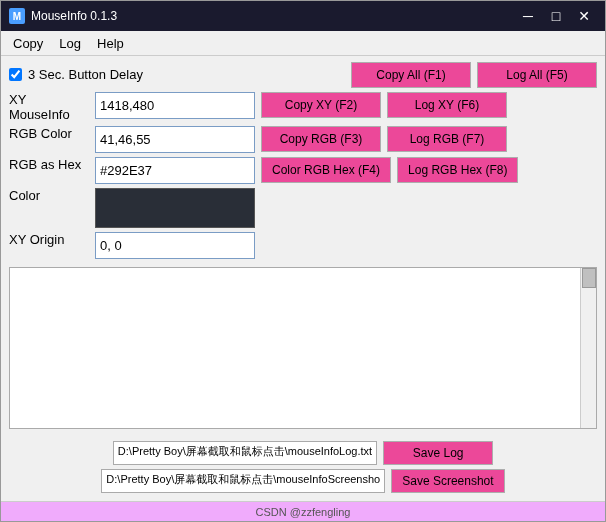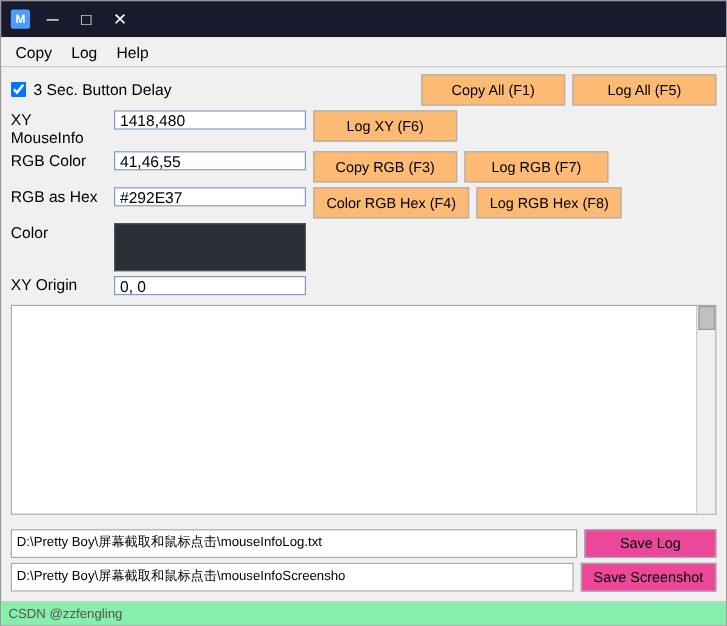--- a/index.html
+++ b/index.html
@@ -91,32 +91,32 @@
       gap: 6px;
       margin-bottom: 2px;
     }
     .label {
       width: 80px;
       font-size: 13px;
       color: #000;
     }
     .input-field {
       width: 160px;
-      height: 16px;
+      height: 27px;
       border: 1px solid #7a9cc5;
       background: white;
       padding: 2px 4px;
       font-size: 13px;
       font-family: inherit;
       outline: none;
     }
     .btn {
       height: 26px;
       padding: 0 10px;
-      background: #fdba74;
+      background: #ec4899;
       border: 1px solid #adadad;
       cursor: pointer;
       font-size: 12px;
       font-family: inherit;
       min-width: 120px;
     }
     .color-swatch {
       width: 160px;
       height: 40px;
       border: 1px solid #555;
@@ -147,20 +147,21 @@
       width: 14px;
       height: 20px;
       background: #c0c0c0;
       border: 1px solid #999;
     }
     .bottom-section {
       display: flex;
       flex-direction: column;
       gap: 4px;
       padding: 4px 0 2px 0;
+      align-items: center;
     }
     .file-row {
       display: flex;
       gap: 6px;
       align-items: center;
     }
     .file-input {
       flex: 1;
       height: 24px;
       border: 1px solid #aaa;
@@ -176,39 +177,40 @@
       padding: 0 10px;
       background: #ec4899;
       border: 1px solid #adadad;
       cursor: pointer;
       font-size: 12px;
       font-family: inherit;
       min-width: 110px;
     }
     .status-bar {
       height: 20px;
-      background: #86efac;
+      background: #f0abfc;
       border-top: 1px solid #ccc;
       display: flex;
       align-items: center;
-      justify-content: flex-start;
+      justify-content: center;
       padding: 0 6px;
       font-size: 11px;
       color: #555;
     }
   </style>
 </head>
 <body>
 
 <div class="window">
 
   <div class="title-bar">
     <div class="title-bar-icon">
       <span>M</span>
     </div>
+    <span class="title-bar-title">MouseInfo 0.1.3</span>
     <div class="title-bar-controls">
       <button class="title-bar-btn">─</button>
       <button class="title-bar-btn">□</button>
       <button class="title-bar-btn close">✕</button>
     </div>
   </div>
 
   <div class="menu-bar">
     <span class="menu-item">Copy</span>
     <span class="menu-item">Log</span>
@@ -222,20 +224,21 @@
         <input type="checkbox" checked="" id="delayCb" style="">
         <label for="delayCb">3 Sec. Button Delay</label>
       </div>
       <button class="btn">Copy All (F1)</button>
       <button class="btn">Log All (F5)</button>
     </div>
 
     <div class="row">
       <span class="label">XY MouseInfo</span>
       <input class="input-field" type="text" value="1418,480" style="">
+      <button class="btn">Copy XY (F2)</button>
       <button class="btn">Log XY (F6)</button>
     </div>
 
     <div class="row">
       <span class="label">RGB Color</span>
       <input class="input-field" type="text" value="41,46,55" style="">
       <button class="btn">Copy RGB (F3)</button>
       <button class="btn">Log RGB (F7)</button>
     </div>
 

